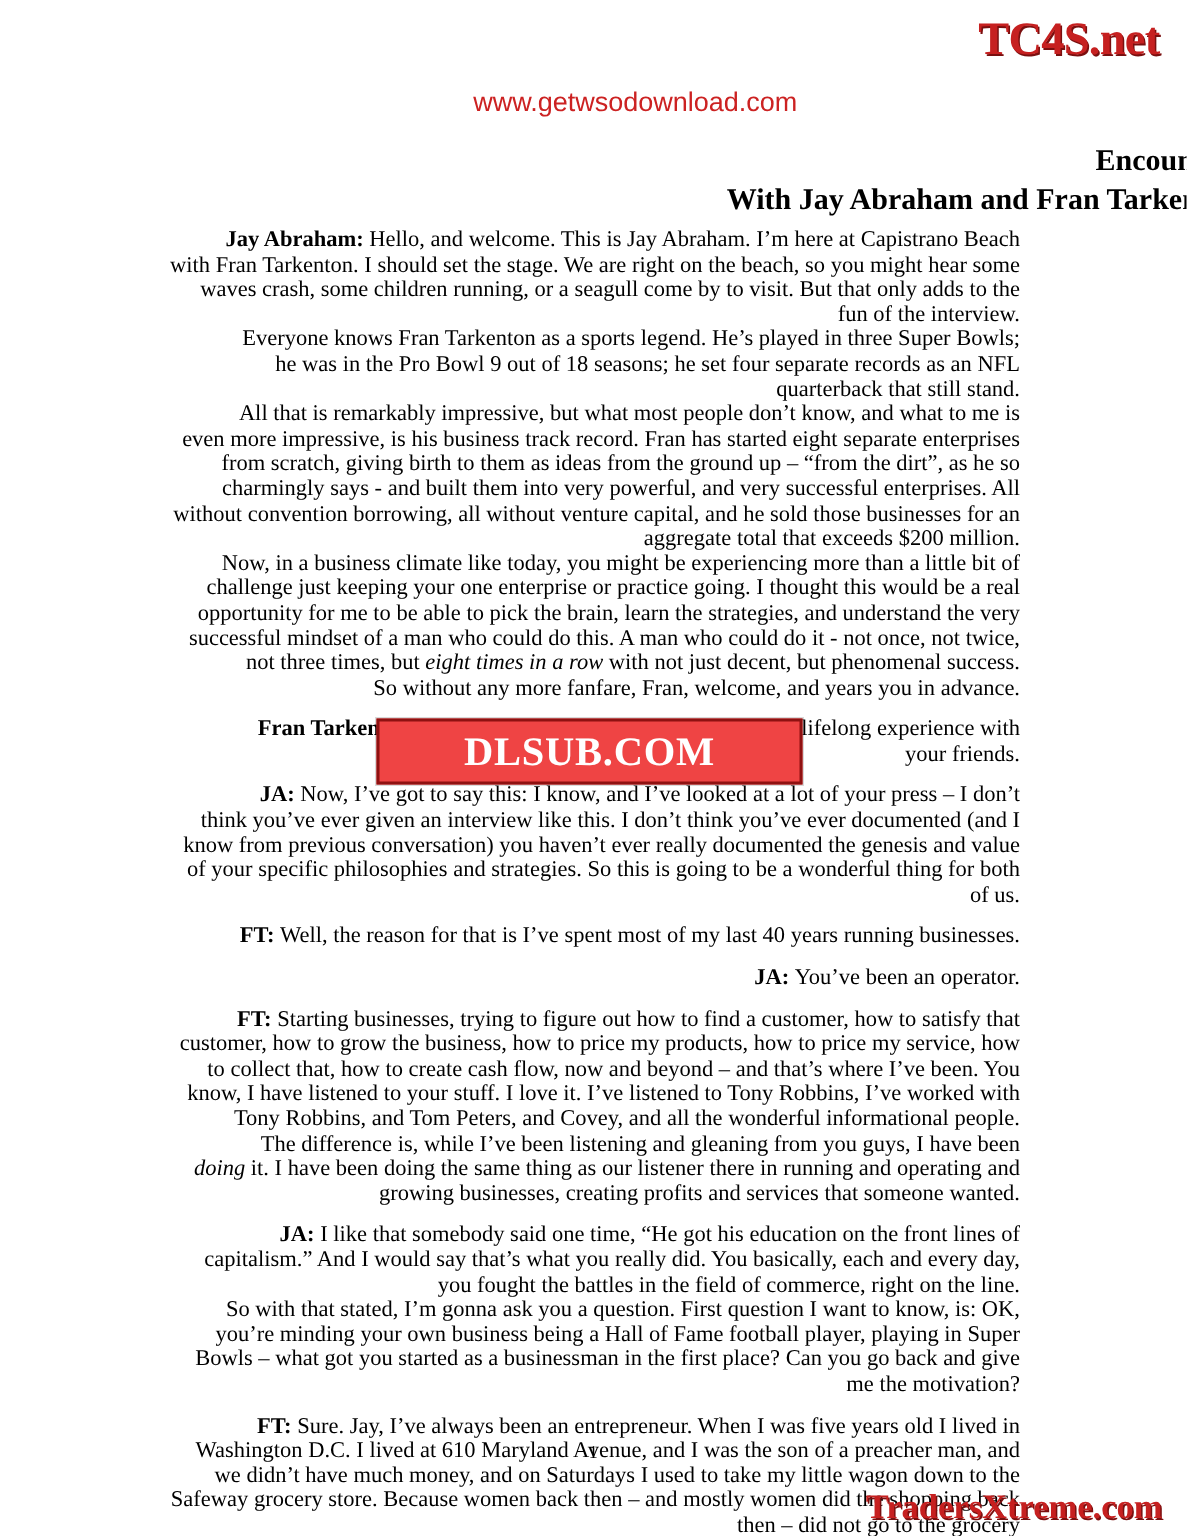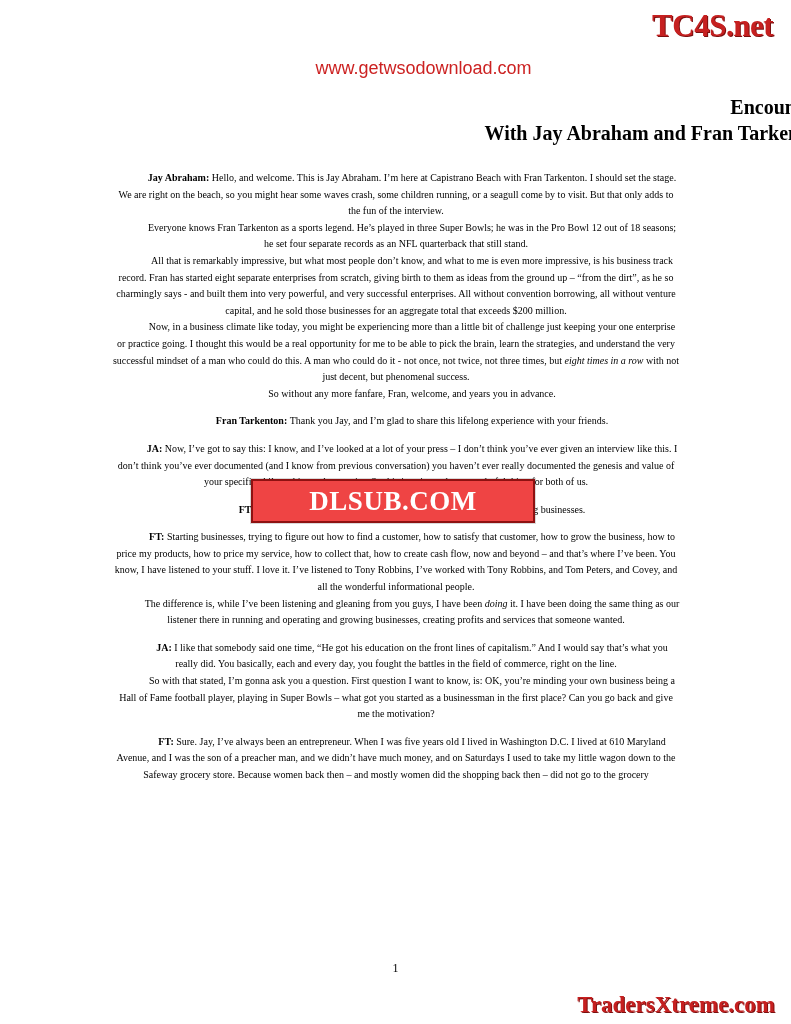--- a/index.html
+++ b/index.html
@@ -60,26 +60,26 @@
     font-size: 20px;
     font-weight: bold;
     line-height: 26px;
     padding-left: 36px;
   }
   .doc-title .line2 { display: block; }
 
   
   .body-wrap {
     position: absolute;
-    top: 170px;
+    top: 152px;
     left: 112px;
     width: 568px;
-    font-size: 10px;
+    font-size: 15px;
     line-height: 16.6px;
-    text-align: center;
+    text-align: right;
   }
   .para {
     margin: 0 0 0 0;
     text-indent: 32px;
   }
   .para.gap {
     margin-top: 11px;
   }
   .spk { font-weight: bold; }
   .ital { font-style: italic; }
@@ -137,27 +137,28 @@
 
   <div class="site-url">www.getwsodownload.com</div>
 
   <div class="doc-title">
     <span>Encounter!</span>
     <span class="line2">With Jay Abraham and Fran Tarkenton</span>
   </div>
 
   <div class="body-wrap">
       <p class="para"><span class="spk">Jay Abraham: </span><span>Hello, and welcome.  This is Jay Abraham.  I’m here at Capistrano Beach with Fran Tarkenton.  I should set the stage.  We are right on the beach, so you might hear some waves crash, some children running, or a seagull come by to visit.  But that only adds to the fun of the interview.</span></p>
-      <p class="para"><span>Everyone knows Fran Tarkenton as a sports legend.  He’s played in three Super Bowls; he was in the Pro Bowl 12 out of 18 seasons; he set four separate records as an NFL quarterback that still stand.</span></p>
+      <p class="para"><span>Everyone knows Fran Tarkenton as a sports legend.  He’s played in three Super Bowls; he was in the Pro Bowl 9 out of 18 seasons; he set four separate records as an NFL quarterback that still stand.</span></p>
       <p class="para"><span>All that is remarkably impressive, but what most people don’t know, and what to me is even more impressive, is his business track record.  Fran has started eight separate enterprises from scratch, giving birth to them as ideas from the ground up – “from the dirt”, as he so charmingly says - and built them into very powerful, and very successful enterprises.  All without convention borrowing, all without venture capital, and he sold those businesses for an aggregate total that exceeds $200 million.</span></p>
       <p class="para"><span>Now, in a business climate like today, you might be experiencing more than a little bit of challenge just keeping your one enterprise or practice going.  I thought this would be a real opportunity for me to be able to pick the brain, learn the strategies, and understand the very successful mindset of a man who could do this.  A man who could do it - not once, not twice, not three times, but </span><span class="ital">eight times in a row</span><span> with not just decent, but phenomenal success.</span></p>
       <p class="para"><span>So without any more fanfare, Fran, welcome, and years you in advance.</span></p>
       <p class="para gap"><span class="spk">Fran Tarkenton:  </span><span>Thank you Jay, and I’m glad to share this lifelong experience with your friends.</span></p>
       <p class="para gap"><span class="spk">JA:  </span><span>Now, I’ve got to say this: I know, and I’ve looked at a lot of your press – I don’t think you’ve ever given an interview like this.  I don’t think you’ve ever documented (and I know from previous conversation) you haven’t ever really documented the genesis and value of your specific philosophies and strategies.  So this is going to be a wonderful thing for both of us.</span></p>
       <p class="para gap"><span class="spk">FT:  </span><span>Well, the reason for that is I’ve spent most of my last 40 years running businesses.</span></p>
+      <p class="para gap"><span class="spk">JA:  </span><span>You’ve been an operator.</span></p>
       <p class="para gap"><span class="spk">FT:  </span><span>Starting businesses, trying to figure out how to find a customer, how to satisfy that customer, how to grow the business, how to price my products, how to price my service, how to collect that, how to create cash flow, now and beyond – and that’s where I’ve been.  You know, I have listened to your stuff.  I love it.  I’ve listened to Tony Robbins, I’ve worked with Tony Robbins, and Tom Peters, and Covey, and all the wonderful informational people.</span></p>
       <p class="para"><span>The difference is, while I’ve been listening and gleaning from you guys, I have been </span><span class="ital">doing</span><span> it.  I have been doing the same thing as our listener there in running and operating and growing businesses, creating profits and services that someone wanted.</span></p>
       <p class="para gap"><span class="spk">JA:  </span><span>I like that somebody said one time, “He got his education on the front lines of capitalism.”  And I would say that’s what you really did.  You basically, each and every day, you fought the battles in the field of commerce, right on the line.</span></p>
       <p class="para"><span>So with that stated, I’m gonna ask you a question.  First question I want to know, is: OK, you’re minding your own business being a Hall of Fame football player, playing in Super Bowls – what got you started as a businessman in the first place?  Can you go back and give me the motivation?</span></p>
       <p class="para gap"><span class="spk">FT:  </span><span>Sure.  Jay, I’ve always been an entrepreneur.  When I was five years old I lived in Washington D.C.  I lived at 610 Maryland Avenue, and I was the son of a preacher man, and we didn’t have much money, and on Saturdays I used to take my little wagon down to the Safeway grocery store.  Because women back then – and mostly women did the shopping back then – did not go to the grocery</span></p>
     </div>
 
   <div class="wm-center">DLSUB.COM</div>
 
   <div class="page-number">1</div>

